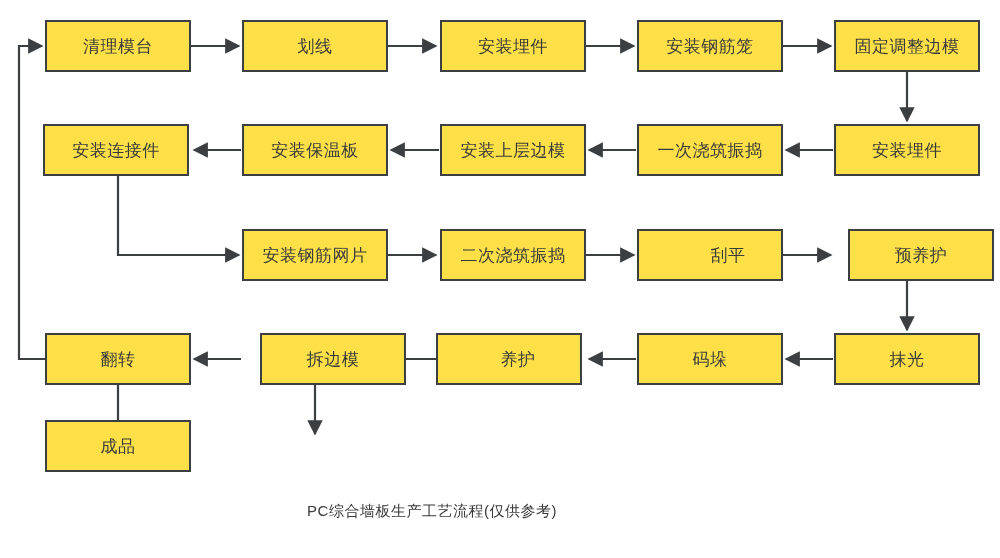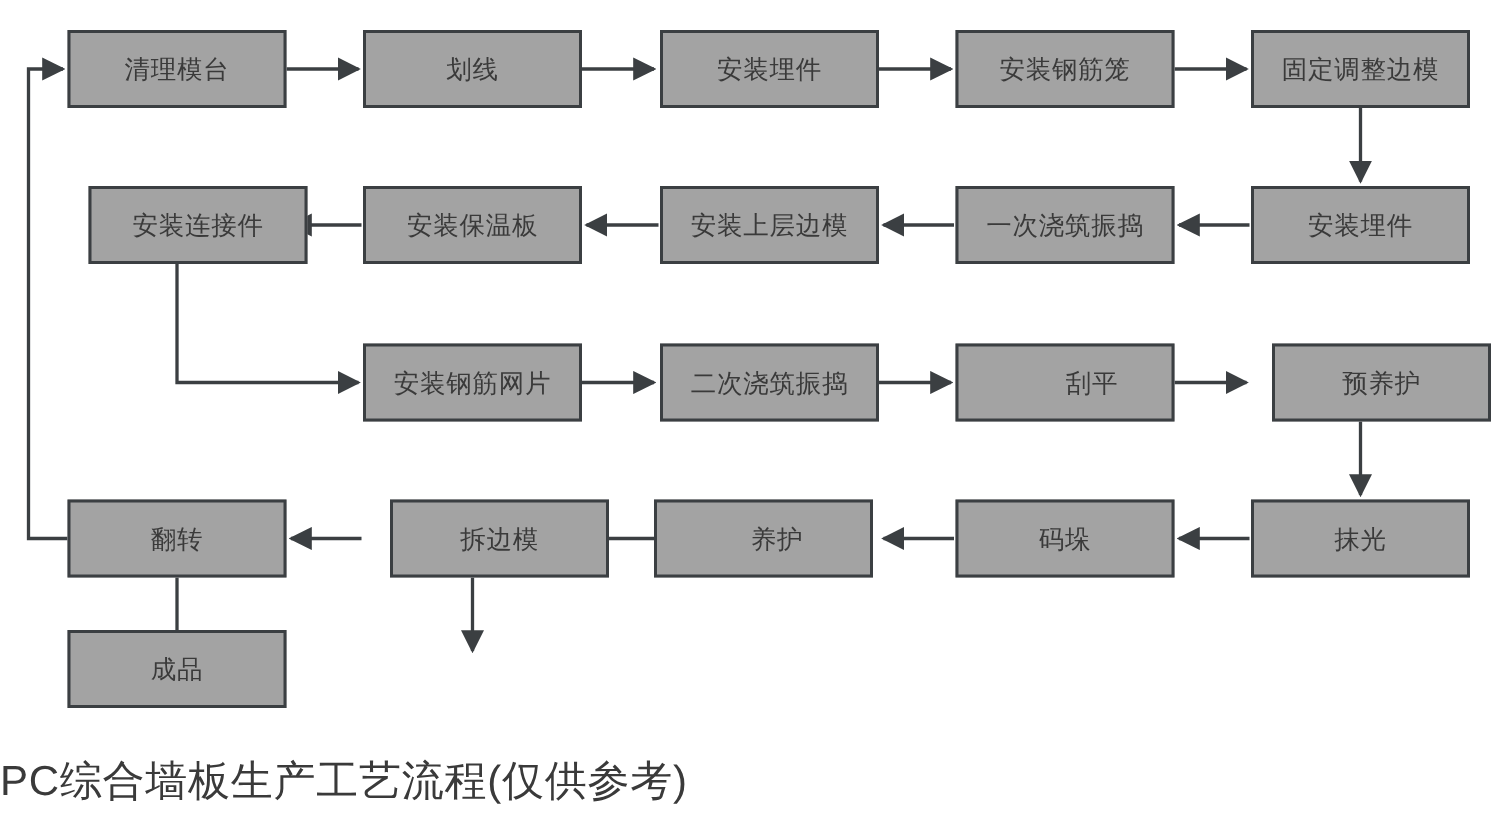--- a/index.html
+++ b/index.html
@@ -24,42 +24,42 @@
     width: 1000px;
     height: 558px;
     pointer-events: none;
   }
   .node {
     position: absolute;
     box-sizing: border-box;
     width: 146px;
     height: 52px;
     border: 2px solid #3b3f42;
-    background: #a3a3a3;
+    background: #fde047;
     display: flex;
     align-items: center;
     justify-content: center;
     color: #3a3a3a;
     font-size: 17px;
     letter-spacing: 0.5px;
     line-height: 1;
     white-space: nowrap;
     z-index: 2;
   }
   .node-label {
     display: block;
   }
   #chart-title {
     position: absolute;
     left: 0;
     top: 502px;
     width: 864px;
-    text-align: left;
+    text-align: center;
     color: #3a3a3a;
-    font-size: 28px;
+    font-size: 15px;
     letter-spacing: 0.5px;
     white-space: nowrap;
   }
 </style>
 </head>
 <body>
 
 <div id="canvas">
 
   <svg id="edges" viewBox="0 0 1000 558" width="1000" height="558" xmlns="http://www.w3.org/2000/svg">
@@ -123,21 +123,21 @@
   </div>
   <div class="node" style="left:637px; top:124px;">
     <span class="node-label">一次浇筑振捣</span>
   </div>
   <div class="node" style="left:440px; top:124px;">
     <span class="node-label">安装上层边模</span>
   </div>
   <div class="node" style="left:242px; top:124px;">
     <span class="node-label">安装保温板</span>
   </div>
-  <div class="node" style="left:59px;  top:124px;">
+  <div class="node" style="left:43px;  top:124px;">
     <span class="node-label">安装连接件</span>
   </div>
 
   <div class="node" style="left:242px; top:229px;">
     <span class="node-label">安装钢筋网片</span>
   </div>
   <div class="node" style="left:440px; top:229px;">
     <span class="node-label">二次浇筑振捣</span>
   </div>
   <div class="node" style="left:637px; top:229px;padding-left:36px;">

